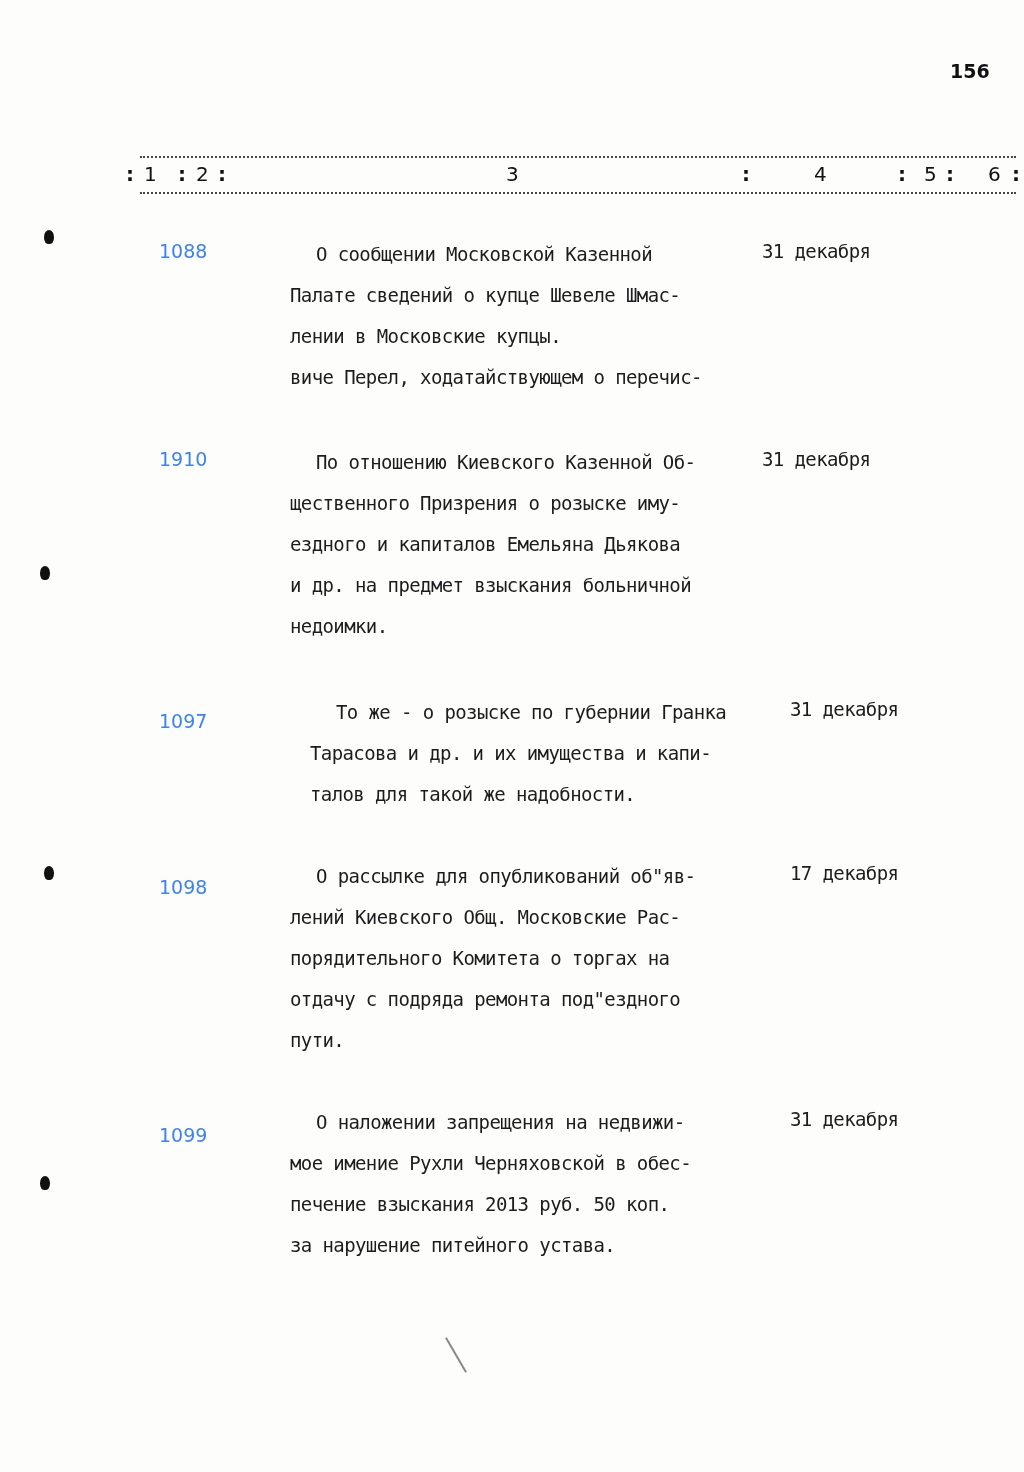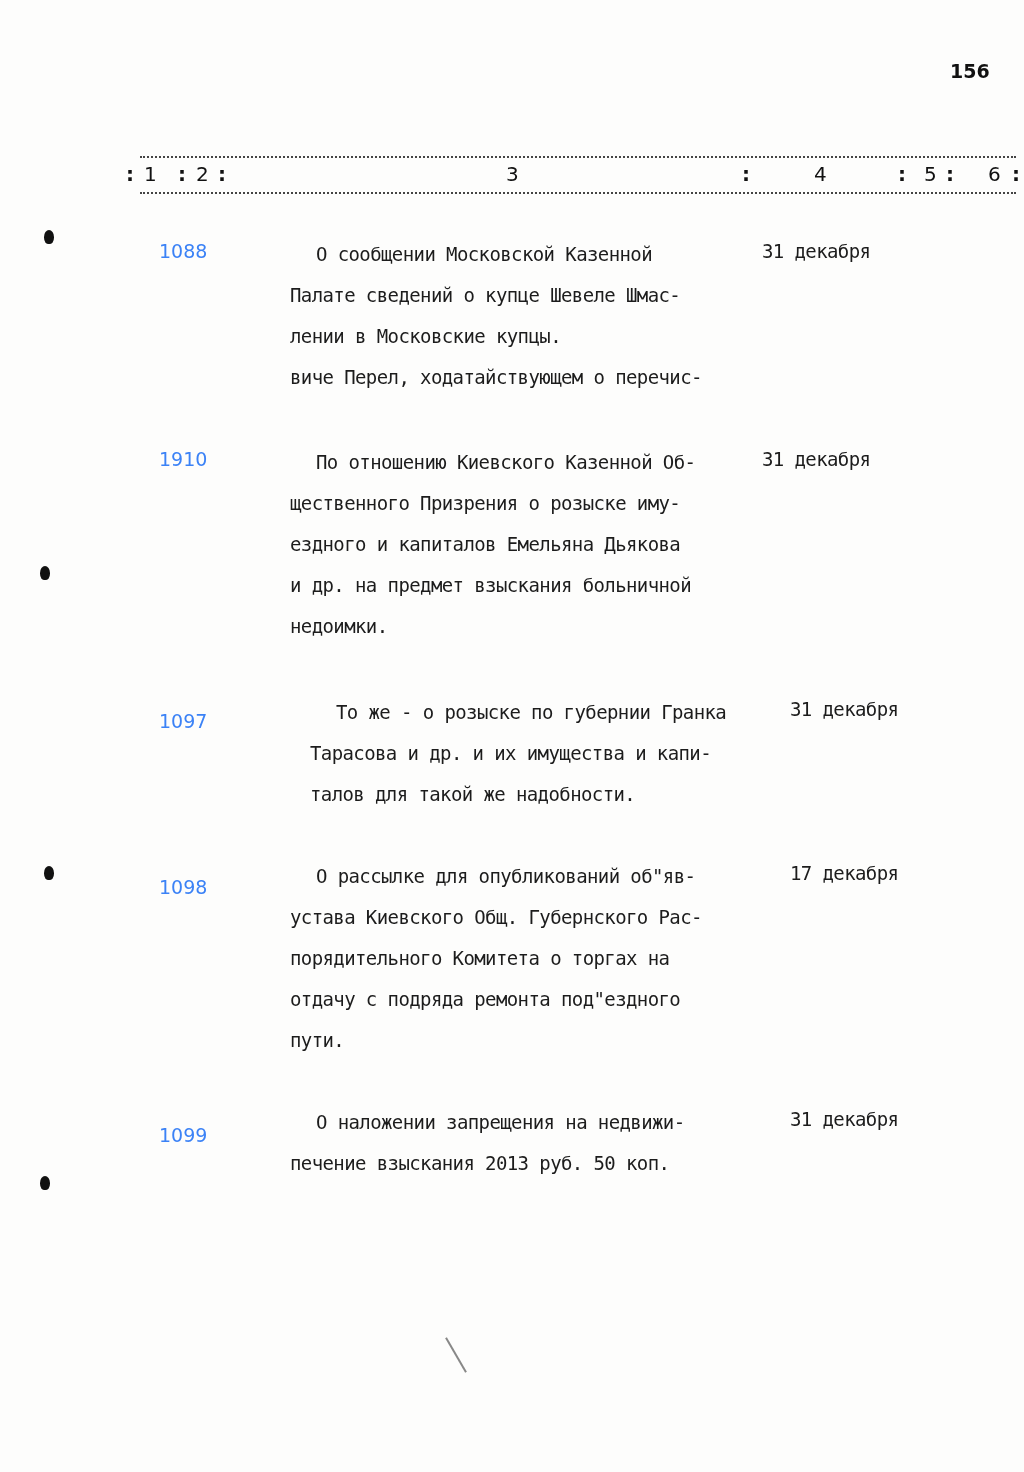--- a/index.html
+++ b/index.html
@@ -107,30 +107,32 @@
     <span class="line">Тарасова и др. и их имущества и капи-</span>
     <span class="line">талов для такой же надобности.</span>
   </div>
   <div class="entry-date" style="left:790px;">31 декабря</div>
 </div>
 
 <div class="entry" style="top:862px;">
   <div class="entry-num" style="top:14px;">1098</div>
   <div class="entry-text" style="top:-6px;">
     <span class="line first">О рассылке для опубликований об"яв-</span>
-    <span class="line">устава Киевского Общ. Губернского Рас-</span>
+    <span class="line">лений Киевского Общ. Московские Рас-</span>
     <span class="line">порядительного Комитета о торгах на</span>
     <span class="line">отдачу с подряда ремонта под"ездного</span>
     <span class="line">пути.</span>
   </div>
   <div class="entry-date" style="left:790px;">17 декабря</div>
 </div>
 
 <div class="entry" style="top:1108px;">
   <div class="entry-num" style="top:16px;">1099</div>
   <div class="entry-text" style="top:-6px;">
     <span class="line first">О наложении запрещения на недвижи-</span>
+    <span class="line">мое имение Рухли Черняховской в обес-</span>
     <span class="line">печение взыскания 2013 руб. 50 коп.</span>
+    <span class="line">за нарушение питейного устава.</span>
   </div>
   <div class="entry-date" style="left:790px;">31 декабря</div>
 </div>
 
 <div class="mark"></div>
 
 </body></html>

